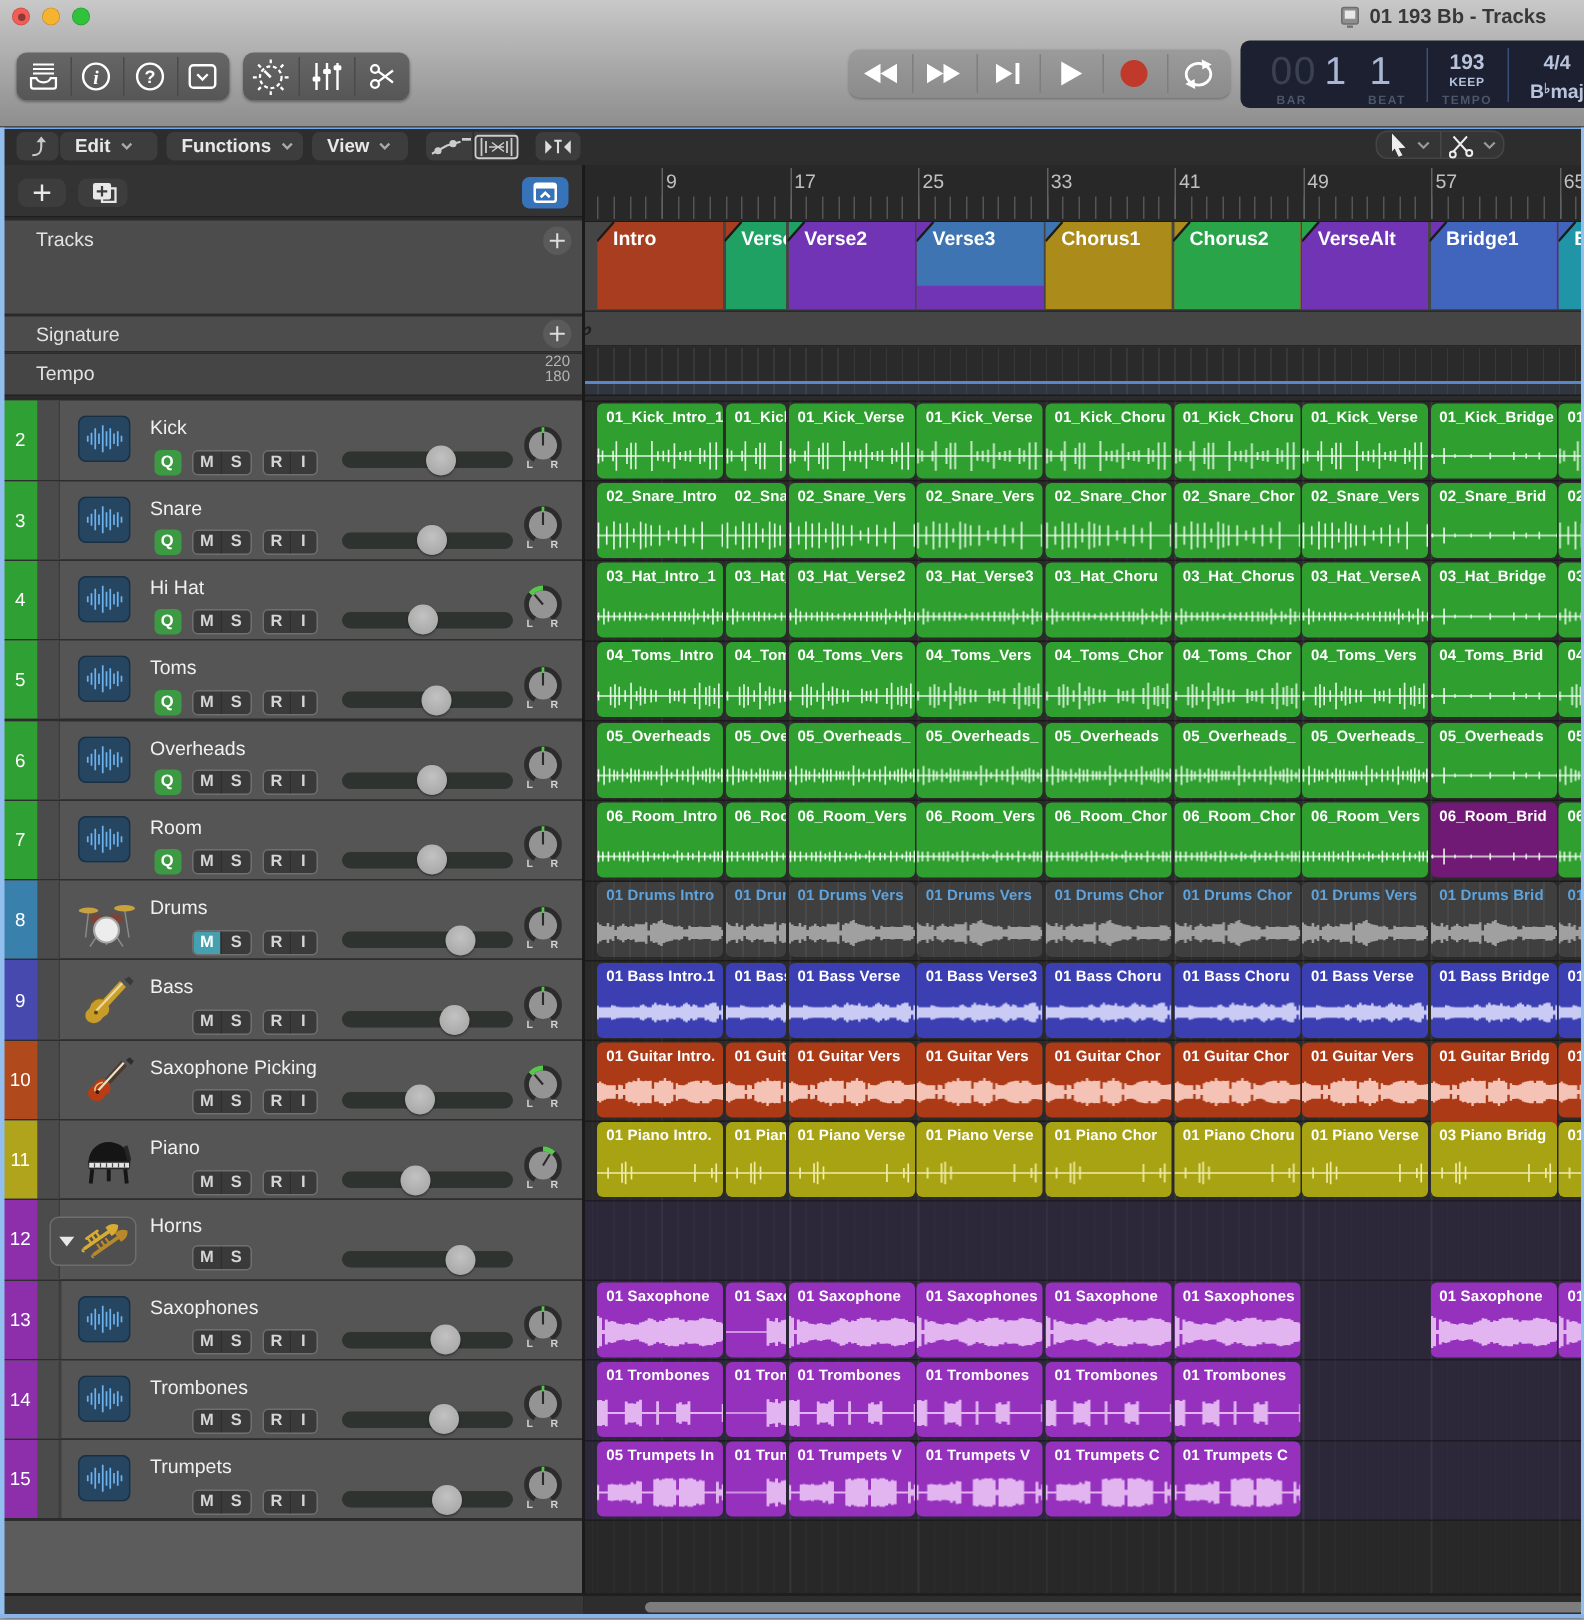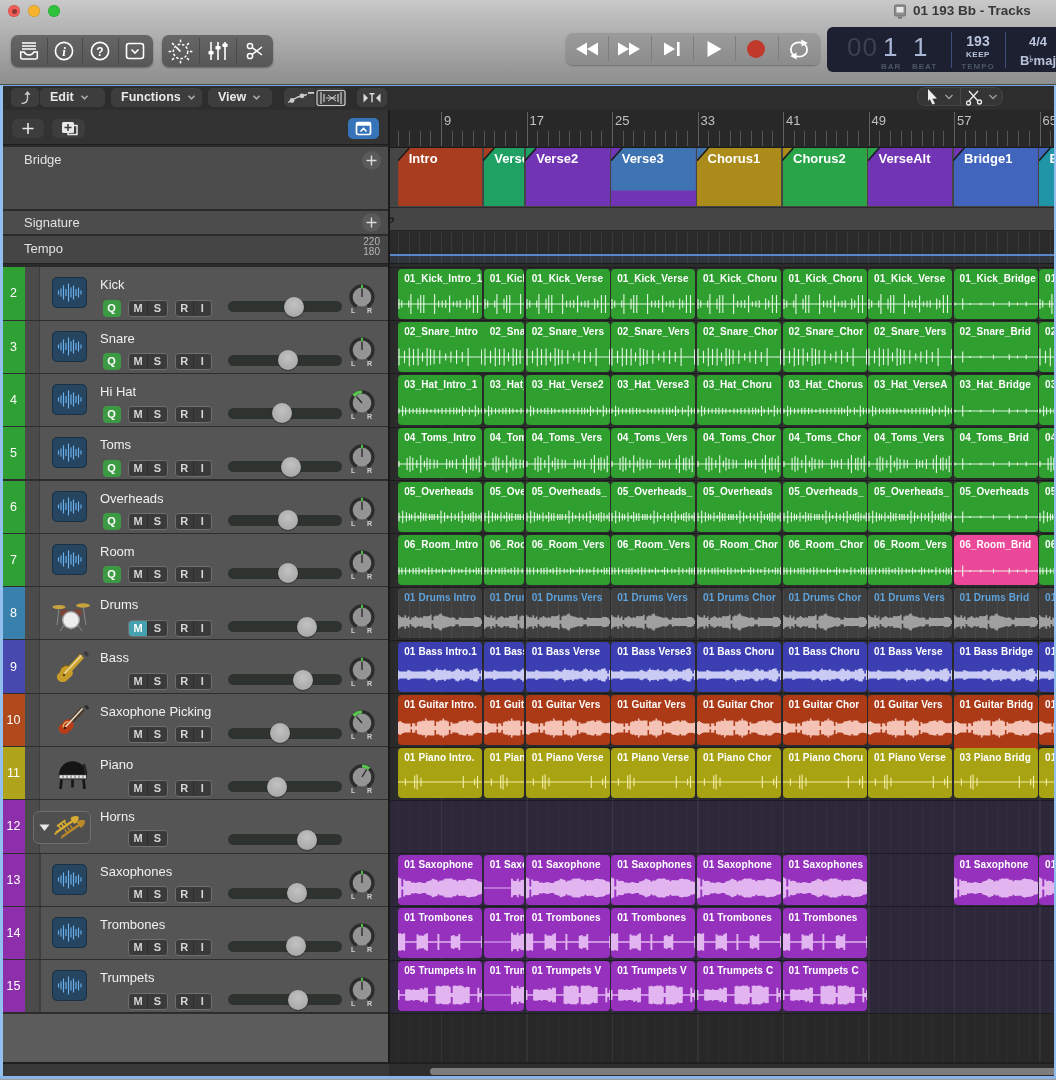--- a/index.html
+++ b/index.html
@@ -186,21 +186,21 @@
           <ellipse cx="12" cy="10.5" rx="8.2" ry="7.2" fill="none" stroke="#fff" stroke-width="1.8"></ellipse>
           <path d="M14.2 0.6l6.6 3.4-6.2 3.4z" fill="#fff"></path>
           <path d="M9.8 20.4L3.2 17l6.2-3.4z" fill="#fff"></path>
         </svg>
       </div>
     </div>
     <div class="abs" style="left:827px;top:27px;width:229px;height:45px;background:#1c2030;border-radius:6px 0 0 6px">
       <div class="abs" style="left:20px;top:5px;font-size:26px;color:#3b4152;letter-spacing:1px">00</div>
       <div class="abs" style="left:56px;top:5px;font-size:26px;color:#a9b6d4">1</div>
       <div class="abs" style="left:86px;top:5px;font-size:26px;color:#a9b6d4">1</div>
-      <div class="abs" style="left:54px;top:35px;font-size:8px;font-weight:bold;letter-spacing:1px;color:#4c5668">BAR</div>
+      <div class="abs" style="left:24px;top:35px;font-size:8px;font-weight:bold;letter-spacing:1px;color:#4c5668">BAR</div>
       <div class="abs" style="left:85px;top:35px;font-size:8px;font-weight:bold;letter-spacing:1px;color:#4c5668">BEAT</div>
       <div class="abs" style="left:124px;top:5px;width:1px;height:36px;background:#3c4f78"></div>
       <div class="abs" style="left:126px;top:6px;width:50px;text-align:center;font-size:14px;font-weight:bold;color:#b9c4dc">193</div>
       <div class="abs" style="left:126px;top:23px;width:50px;text-align:center;font-size:8px;font-weight:bold;letter-spacing:0.5px;color:#b9c4dc">KEEP</div>
       <div class="abs" style="left:126px;top:35px;width:50px;text-align:center;font-size:8px;font-weight:bold;letter-spacing:1px;color:#4c5668">TEMPO</div>
       <div class="abs" style="left:178px;top:5px;width:1px;height:36px;background:#3c4f78"></div>
       <div class="abs" style="left:189px;top:7px;width:44px;text-align:center;font-size:13px;font-weight:bold;color:#b9c4dc">4/4</div>
       <div class="abs" style="left:189px;top:26px;width:44px;text-align:center;font-size:13px;font-weight:bold;color:#b9c4dc">B<span style="font-size:9px;vertical-align:3px">♭</span>maj</div>
     </div>
     <div class="abs" style="left:0;top:83.5px;width:1056px;height:1.5px;background:#4a4a4a"></div>
@@ -355,21 +355,21 @@
 <div class="abs" style="left:700.5px;top:113px;font-size:13px;color:#c0c0c0">33</div>
 <div class="abs" style="left:783.0px;top:112px;width:1px;height:34px;background:#616161"></div>
 <div class="abs" style="left:786.0px;top:113px;font-size:13px;color:#c0c0c0">41</div>
 <div class="abs" style="left:868.5px;top:112px;width:1px;height:34px;background:#616161"></div>
 <div class="abs" style="left:871.5px;top:113px;font-size:13px;color:#c0c0c0">49</div>
 <div class="abs" style="left:954.0px;top:112px;width:1px;height:34px;background:#616161"></div>
 <div class="abs" style="left:957.0px;top:113px;font-size:13px;color:#c0c0c0">57</div>
 <div class="abs" style="left:1039.5px;top:112px;width:1px;height:34px;background:#616161"></div>
 <div class="abs" style="left:1042.5px;top:113px;font-size:13px;color:#c0c0c0">65</div>
 <div class="abs" style="left:0;top:146.5px;width:388px;height:63.5px;background:#4c4c4c;border-bottom:1px solid #2a2a2a"></div>
-<div class="abs" style="left:24px;top:152px;font-size:13px;color:#e2e2e2">Bridge</div>
+<div class="abs" style="left:24px;top:152px;font-size:13px;color:#e2e2e2">Tracks</div>
 <div class="abs" style="left:0;top:210.5px;width:388px;height:24.5px;background:#4c4c4c;border-bottom:1px solid #2a2a2a"></div>
 <div class="abs" style="left:24px;top:215px;font-size:13px;color:#e2e2e2">Signature</div>
 <div class="abs" style="left:0;top:235.5px;width:388px;height:28.5px;background:#454545;border-bottom:1px solid #222"></div>
 <div class="abs" style="left:24px;top:241px;font-size:13px;color:#e2e2e2">Tempo</div>
 <div class="abs" style="left:358px;top:236.5px;width:22px;text-align:right;font-size:10px;color:#b5b5b5;line-height:10px">220<br>180</div>
 <div class="abs" style="left:362px;top:150.5px;width:19px;height:19px;border-radius:50%;background:#5a5a5a;"><svg width="19" height="19" viewBox="0 0 19 19">
       <path d="M9.5 4.5v10M4.5 9.5h10" stroke="#dcdcdc" stroke-width="1.4"></path>
     </svg></div>
 <div class="abs" style="left:362px;top:213.2px;width:19px;height:19px;border-radius:50%;background:#5a5a5a;"><svg width="19" height="19" viewBox="0 0 19 19">
       <path d="M9.5 4.5v10M4.5 9.5h10" stroke="#dcdcdc" stroke-width="1.4"></path>
@@ -1212,21 +1212,21 @@
     <svg class="g" width="84" height="28">
       <rect width="84" height="28" fill="url(#p_room)"></rect>
     </svg>
   </div>
 <div class="reg" style="left:868.0px;top:535.0px;width:84.0px;height:50px;background:#2f9f30">
     <div class="t" style="color:#fff">06_Room_Vers</div>
     <svg class="g" width="84" height="28">
       <rect width="84" height="28" fill="url(#p_room)"></rect>
     </svg>
   </div>
-<div class="reg" style="left:953.5px;top:535.0px;width:84.0px;height:50px;background:#ec4899">
+<div class="reg" style="left:953.5px;top:535.0px;width:84.0px;height:50px;background:#701a75">
     <div class="t" style="color:#fff">06_Room_Brid</div>
     <svg class="g" width="84" height="28">
       <rect width="84" height="28" fill="url(#p_gflat)"></rect>
     </svg>
   </div>
 <div class="reg" style="left:1039.0px;top:535.0px;width:17.5px;height:50px;background:#2f9f30">
     <div class="t" style="color:#fff">06_Room</div>
     <svg class="g" width="18" height="28">
       <rect width="18" height="28" fill="url(#p_room)"></rect>
     </svg>

